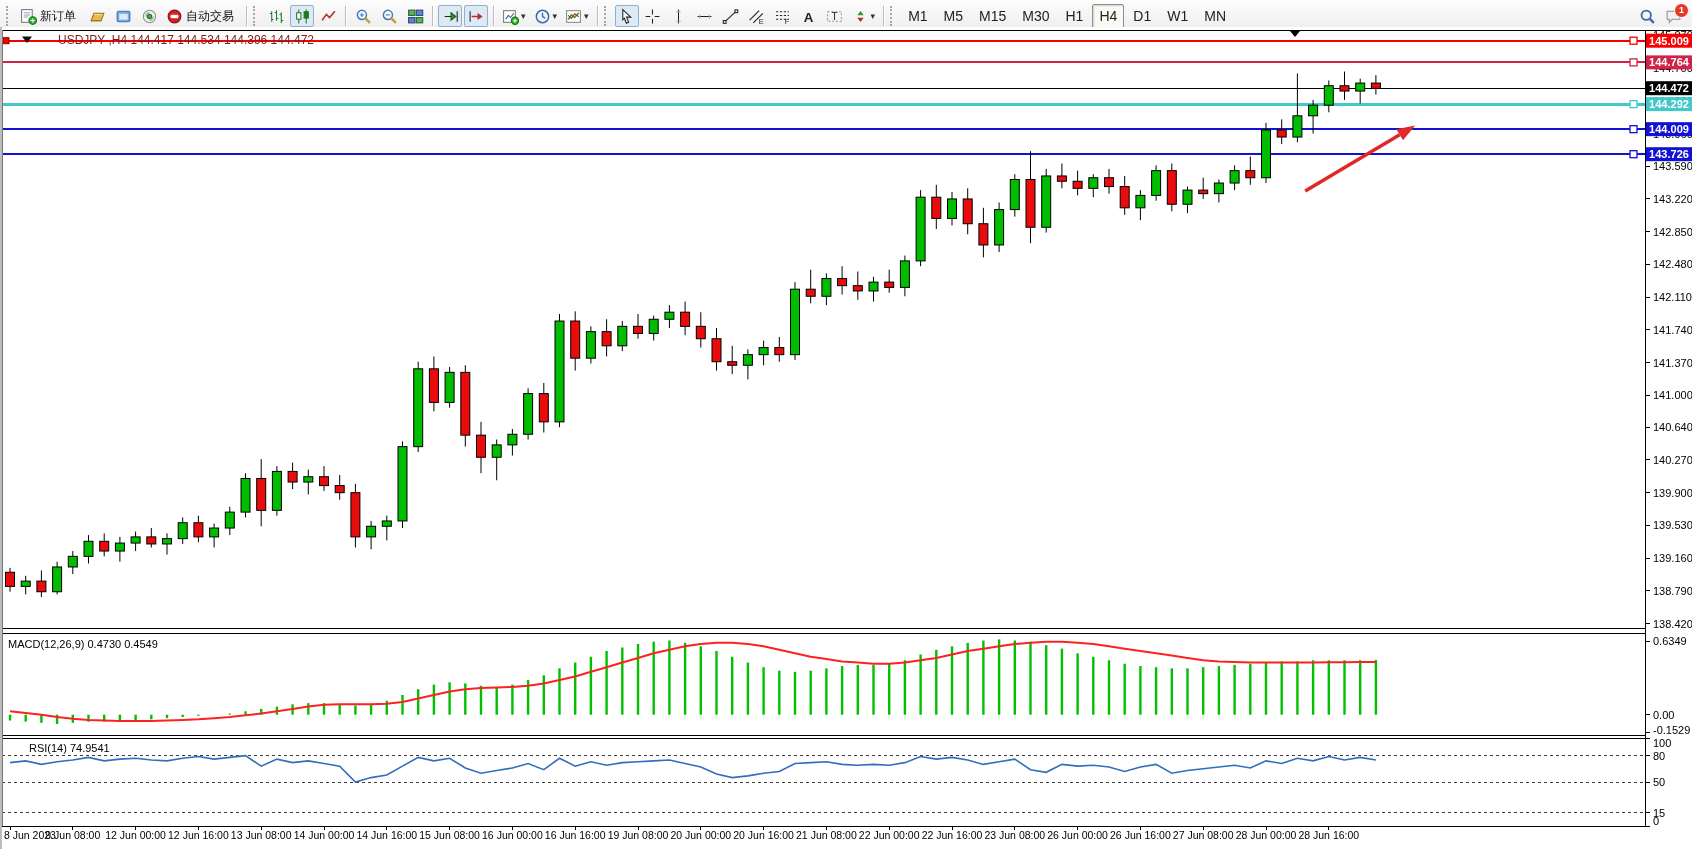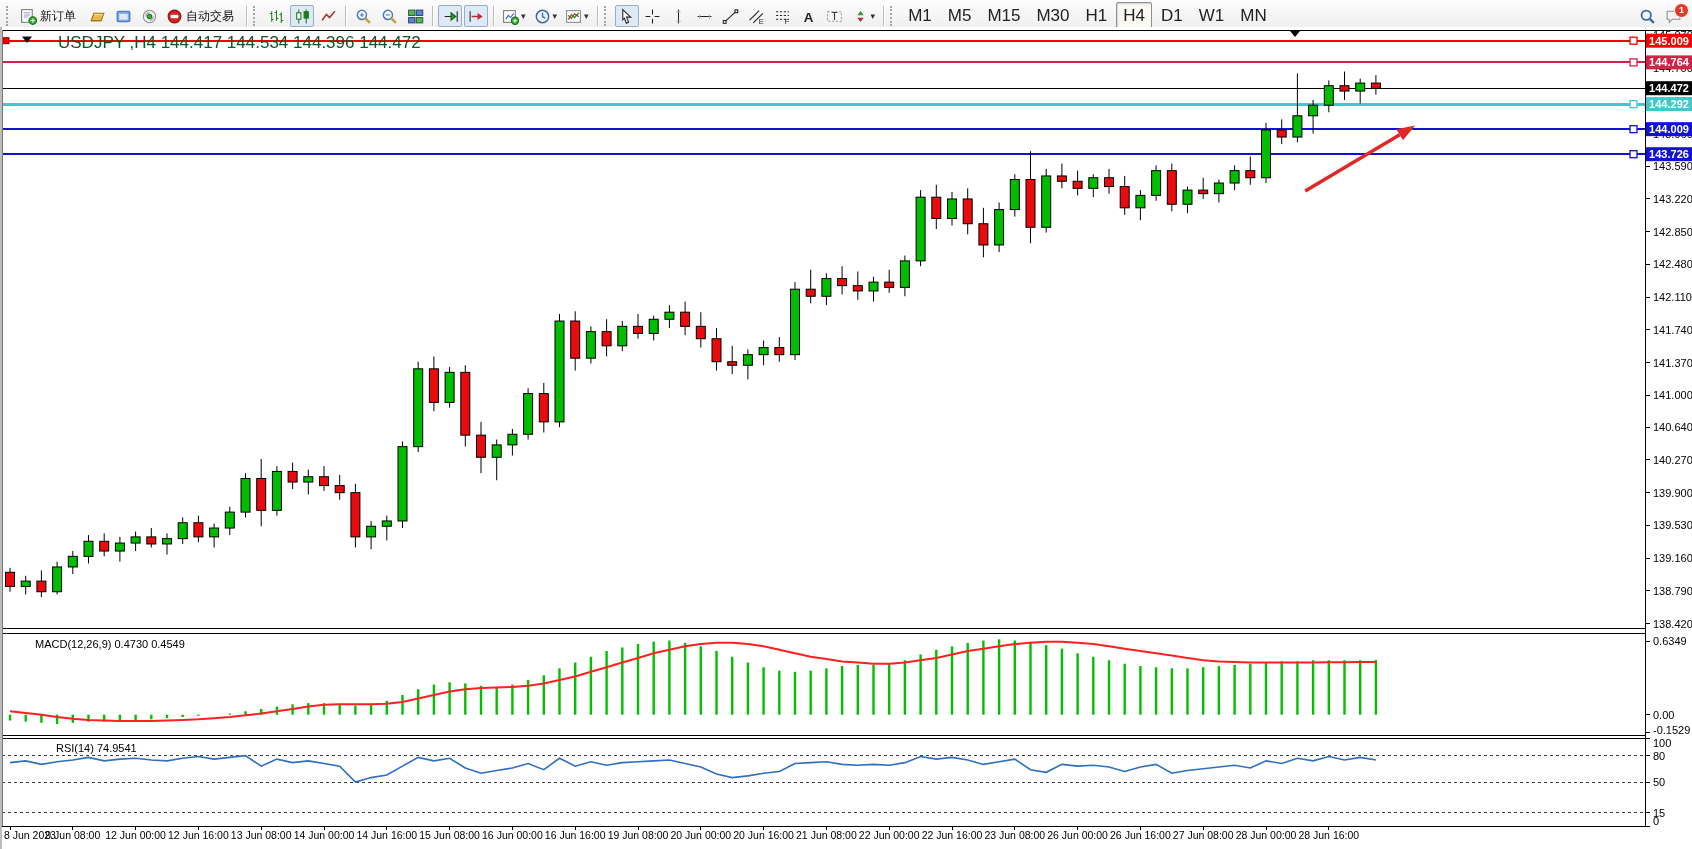--- a/index.html
+++ b/index.html
@@ -19,36 +19,36 @@
     height:22px;min-width:24px;display:inline-flex;align-items:center;justify-content:center;
     padding:0 2px;margin:0 1px;border:1px solid transparent;border-radius:2px;box-sizing:border-box;
   }
   .tbtn.active{background:#dde9f5;border:1px solid #93afc9;}
   .tbtn .icon{display:inline-flex;width:17px;height:17px;}
   .tlabel{font-size:12px;color:#111;margin:0 4px 0 3px;}
   .caret{font-size:9px;color:#333;margin-left:2px;}
   .sep{width:1px;height:20px;background:#bdbdbd;box-shadow:1px 0 0 #ffffff;margin:0 4px;flex:none;}
   .grip{width:4px;height:20px;border-left:2px dotted #a6a6a6;margin:0 4px 0 2px;flex:none;}
   .tfbtn{
-    font-size:17px;color:#222;padding:3px 6px;margin:0 1px;border:1px solid transparent;border-radius:2px;
+    font-size:14px;color:#222;padding:3px 6px;margin:0 1px;border:1px solid transparent;border-radius:2px;
   }
   .tfbtn.active{background:#fbfbf3;border:1px solid #8f8f8f;box-shadow:inset 1px 1px 2px #d0d0d0;}
   .tb-right{margin-left:auto;display:flex;align-items:center;margin-right:2px;}
   .tb-right .tbtn{position:relative;}
   .badge{
     position:absolute;top:-3px;right:-5px;width:13px;height:13px;border-radius:50%;
     background:#e23a25;color:#fff;font-size:9px;font-weight:bold;line-height:13px;text-align:center;
     border:1px solid #fff;
   }
   
   .chart-wrap{position:absolute;top:27px;left:0;width:1692px;height:822px;background:#ffffff;}
   #chart-svg{display:block;}
   svg text{font-family:"Liberation Sans",sans-serif;}
-  .chart-title{position:absolute;left:58px;top:6px;font-size:17px;color:#14532d;}
-  .ind-label{position:absolute;left:0;font-size:11px;color:#000;padding-left:35px;}
+  .chart-title{position:absolute;left:58px;top:6px;font-size:12px;color:#7f1d1d;}
+  .ind-label{position:absolute;left:8px;font-size:11px;color:#000;}
   .macd-label{top:611px;}
   .rsi-label{top:715px;margin-left:21px;}
 </style>
 </head>
 <body>
 
 <div class="toolbar" id="toolbar">
     <span class="grip"></span>
     <span class="tbtn">
       <span class="icon">

